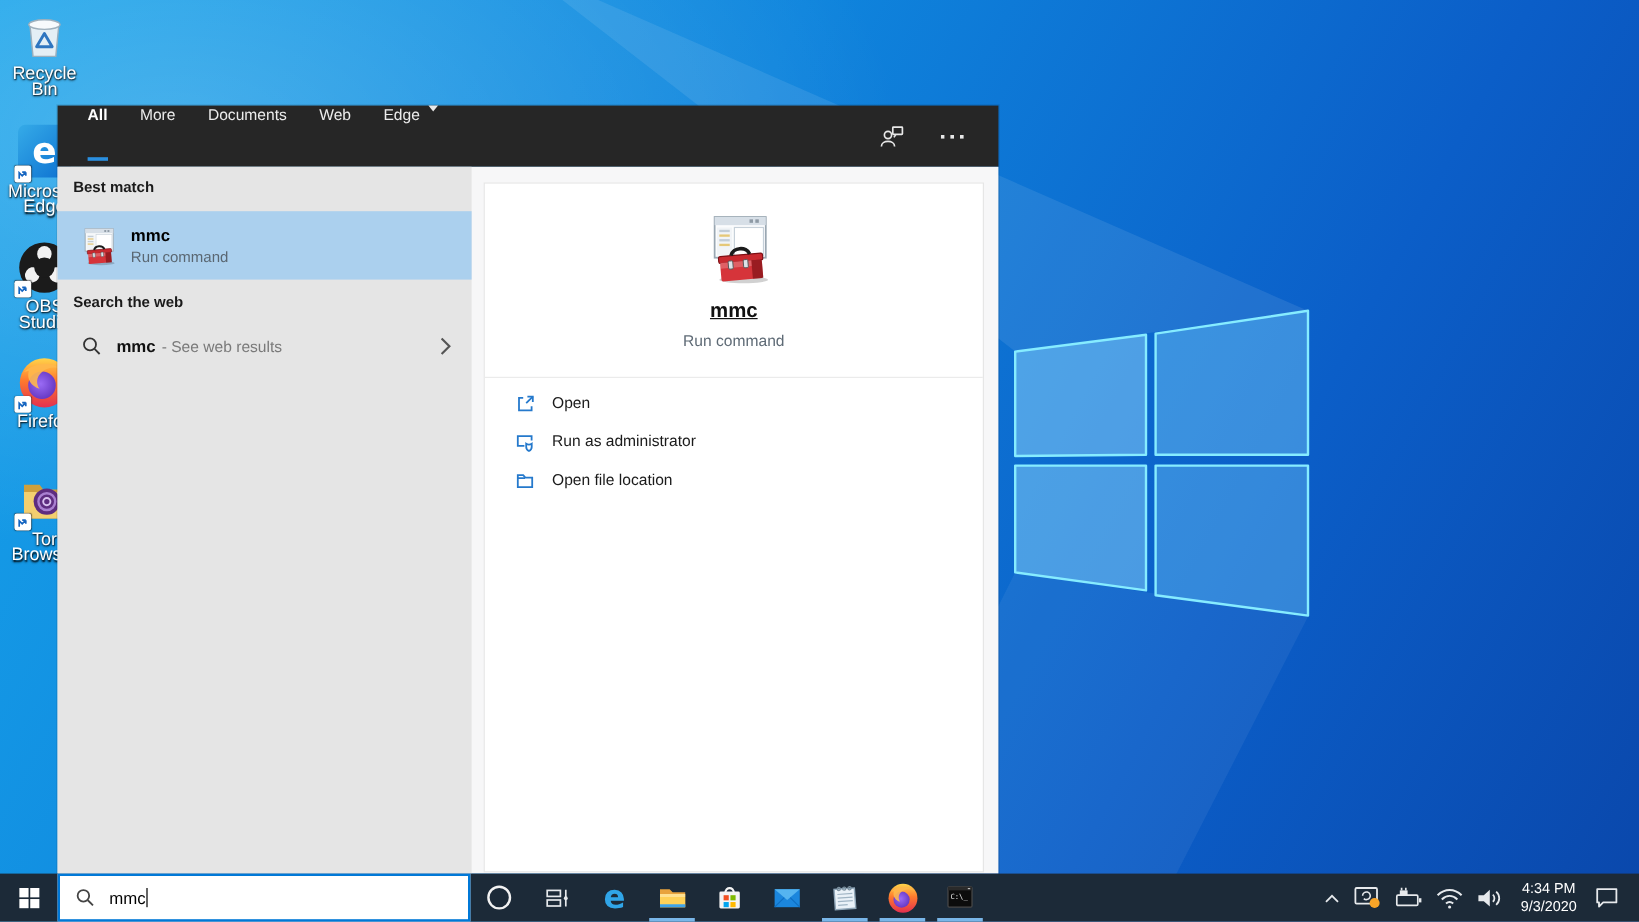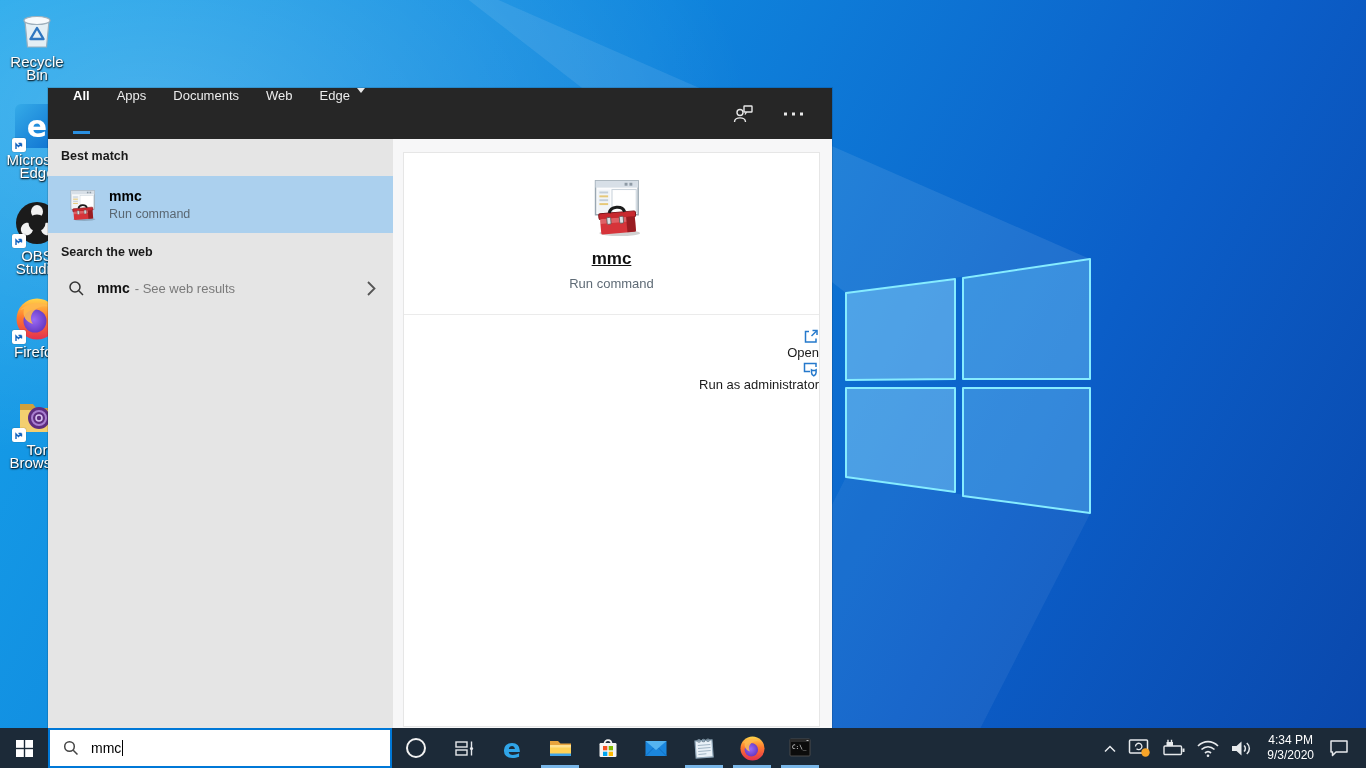--- a/index.html
+++ b/index.html
@@ -42,21 +42,21 @@
   .web-q { font-size:14px; font-weight:bold; color:#111; margin-left:12px; }
   .web-sfx { font-size:13px; color:#7a7a7a; margin-left:5px; }
   .web-chev { margin-left:auto; margin-right:17px; display:flex; }
 
   .preview-card { position:absolute; left:355px; top:13px; width:417px; height:575px; background:#fff; border:1px solid #e6e6e6; }
   .pv-icon { width:62px; height:62px; margin:23px auto 0; display:block; }
   .pv-title { text-align:center; font-size:17px; font-weight:bold; color:#111; text-decoration:underline; margin-top:11px; cursor:pointer; }
   .pv-sub { text-align:center; font-size:13px; color:#5f6b76; margin-top:7px; }
   .pv-div { border-top:1px solid #ebebeb; margin-top:23px; }
   .pv-actions { padding-top:13px; }
-  .act-row { display:flex; align-items:flex-end; height:32px; padding-left:25px; cursor:pointer;flex-direction:column; }
+  .act-row { display:flex; align-items:flex-start; height:32px; padding-left:25px; cursor:pointer; }
   .act-ic { width:17px; height:17px; color:#2579cc; flex:0 0 auto; display:flex; }
   .act-lbl { font-size:13px; color:#1b1b1b; margin-left:14px; }
 
   
   .taskbar { position:absolute; left:0; bottom:0; width:1366px; height:40px; background:#1c2a38; z-index:20; display:flex; align-items:stretch; }
   .tb-btn { width:48px; display:flex; align-items:center; justify-content:center; position:relative; cursor:pointer; }
   .tb-btn.running::after { content:""; position:absolute; bottom:0; left:5px; right:5px; height:3px; background:#79b6e8; }
   .tb-search { width:344px; background:#fff; border:2px solid #0078d7; display:flex; align-items:center; padding-left:13px; cursor:text; }
   .tb-search .q { font-size:14px; color:#000; margin-left:12px; }
   .caret-bar { width:1px; height:16px; background:#000; margin-left:1px; }
@@ -205,21 +205,21 @@
     <div class="lbl">Tor Browser</div>
   </div>
 </div>
 
 <div class="flyout">
   <div class="flyout-header">
     <div class="tab active">
         <span>All</span>
       </div>
     <div class="tab">
-        <span>Apps</span>
+        <span>More</span>
       </div>
     <div class="tab">
         <span>Documents</span>
       </div>
     <div class="tab">
         <span>Web</span>
       </div>
     <div class="tab">
         <span>Edge</span>
         <span class="caret-down"></span>
@@ -294,20 +294,29 @@
         </div>
         <div class="act-row">
           <span class="act-ic">
             <svg width="17" height="17" viewBox="0 0 17 17" fill="none" stroke="currentColor" stroke-width="1.5">
               <path d="M14 7 V3.5 H2.5 V11.5 H8"></path>
               <path d="M9.5 9.8 c1.4 .9 3.2 .9 4.6 0 v2.6 c0 1.9 -1.5 3 -2.3 3.4 c-.8 -.4 -2.3 -1.5 -2.3 -3.4 z"></path>
             </svg>
           </span>
           <span class="act-lbl">Run as administrator</span>
         </div>
+        <div class="act-row">
+          <span class="act-ic">
+            <svg width="17" height="17" viewBox="0 0 17 17" fill="none" stroke="currentColor" stroke-width="1.5">
+              <path d="M2.5 4 H7 l1.8 2 H14.5 V14 H2.5 Z"></path>
+                <path d="M2.5 6.5 H8.5"></path>
+            </svg>
+          </span>
+          <span class="act-lbl">Open file location</span>
+        </div>
       </div>
     </div>
   </div>
 </div>
 
 <div class="taskbar">
   <div class="tb-btn">
     <svg width="17" height="17" viewBox="0 0 17 17" fill="#fff">
       <rect x="0" y="0" width="7.8" height="7.8"></rect>
         <rect x="9.2" y="0" width="7.8" height="7.8"></rect>

